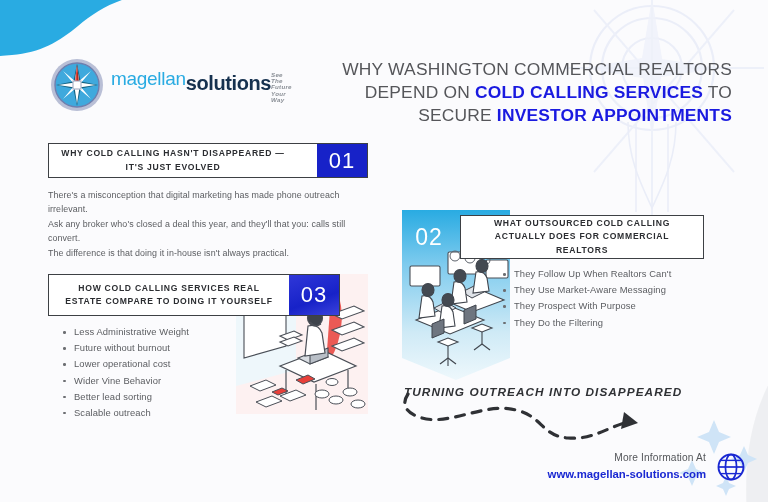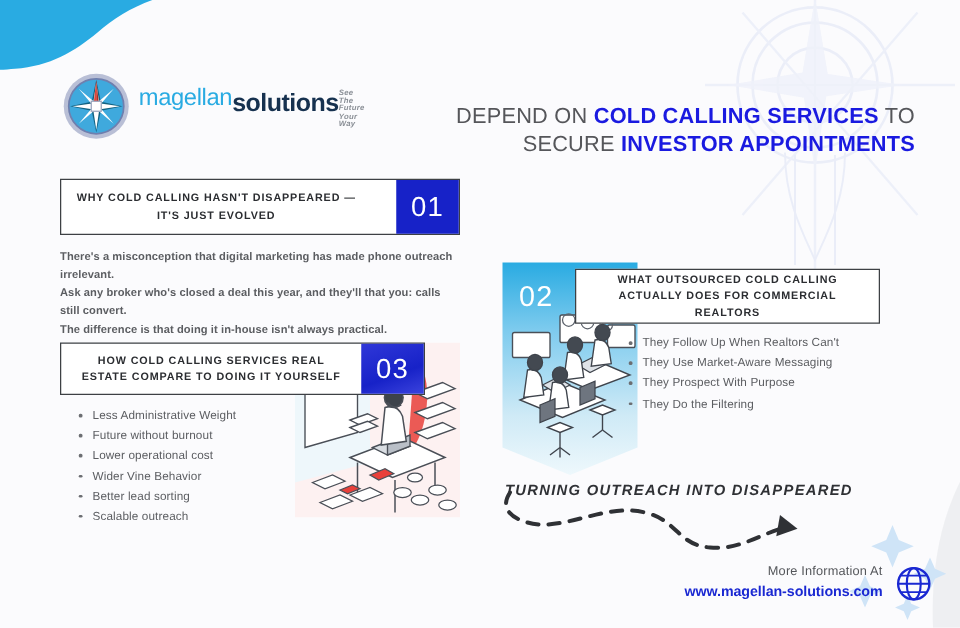--- a/index.html
+++ b/index.html
@@ -49,33 +49,33 @@
   }
   .badge{
     flex:0 0 50px;background:#1722c8;color:#fff;
     display:flex;align-items:center;justify-content:center;
     font-size:22px;font-weight:300;letter-spacing:1px;
   }
   .body-text{
     font-size:8.9px;line-height:1.62;color:#5b5d61;
     letter-spacing:.08px;
   }
-  .body-text p{margin:0;font-weight:bold;}
+  .body-text p{margin:0;}
   ul.bullets{margin:0;padding:0 0 0 26px;list-style:none;}
   ul.bullets li{
     font-size:9.4px;line-height:1.72;color:#5b5d61;letter-spacing:.1px;position:relative;
   }
   ul.bullets li:before{
     content:"";position:absolute;left:-11px;top:7px;
     width:2.6px;height:2.6px;border-radius:50%;background:#6c6e72;
   }
 
   
   #sec1{left:48px;top:143px;width:320px;}
-  #sec1 .sec-head{height:45px;gap:20px;}
+  #sec1 .sec-head{height:35px;gap:20px;}
   #sec1 .body-text{margin-top:10px;width:322px;}
 
   
   #sec2{left:398px;top:208px;width:334px;height:175px;}
   .s2-art{position:absolute;left:0;top:0;width:116px;height:175px;overflow:hidden;}
   #sec2 .sec-head{position:absolute;left:62px;top:7px;width:244px;height:44px;}
   #sec2 .badge{
     position:absolute;left:0;top:7px;width:62px;height:44px;
     background:transparent;color:#ffffff;font-size:23px;z-index:3;
   }
@@ -174,21 +174,21 @@
       <rect x="23" y="23" width="8" height="8" fill="#ffffff" stroke="#9aa4bd" stroke-width="1"></rect>
     </svg>
     <div class="logo-type">
       <span class="logo-magellan">magellan</span>
       <span class="logo-solutions">solutions</span>
       <span class="logo-tag">See The Future Your Way</span>
     </div>
   </div>
 
   <div class="headline">
-    <br>
+    <span>WHY WASHINGTON COMMERCIAL REALTORS</span><br>
     <span>DEPEND ON </span><b>COLD CALLING SERVICES</b><span> TO</span><br>
     <span>SECURE </span><b>INVESTOR APPOINTMENTS</b>
   </div>
 
   <div class="sec" id="sec1">
     <div class="sec-head">
       <div class="title">WHY COLD CALLING HASN'T DISAPPEARED — IT'S JUST EVOLVED</div>
       <div class="badge">01</div>
     </div>
     <div class="body-text">

